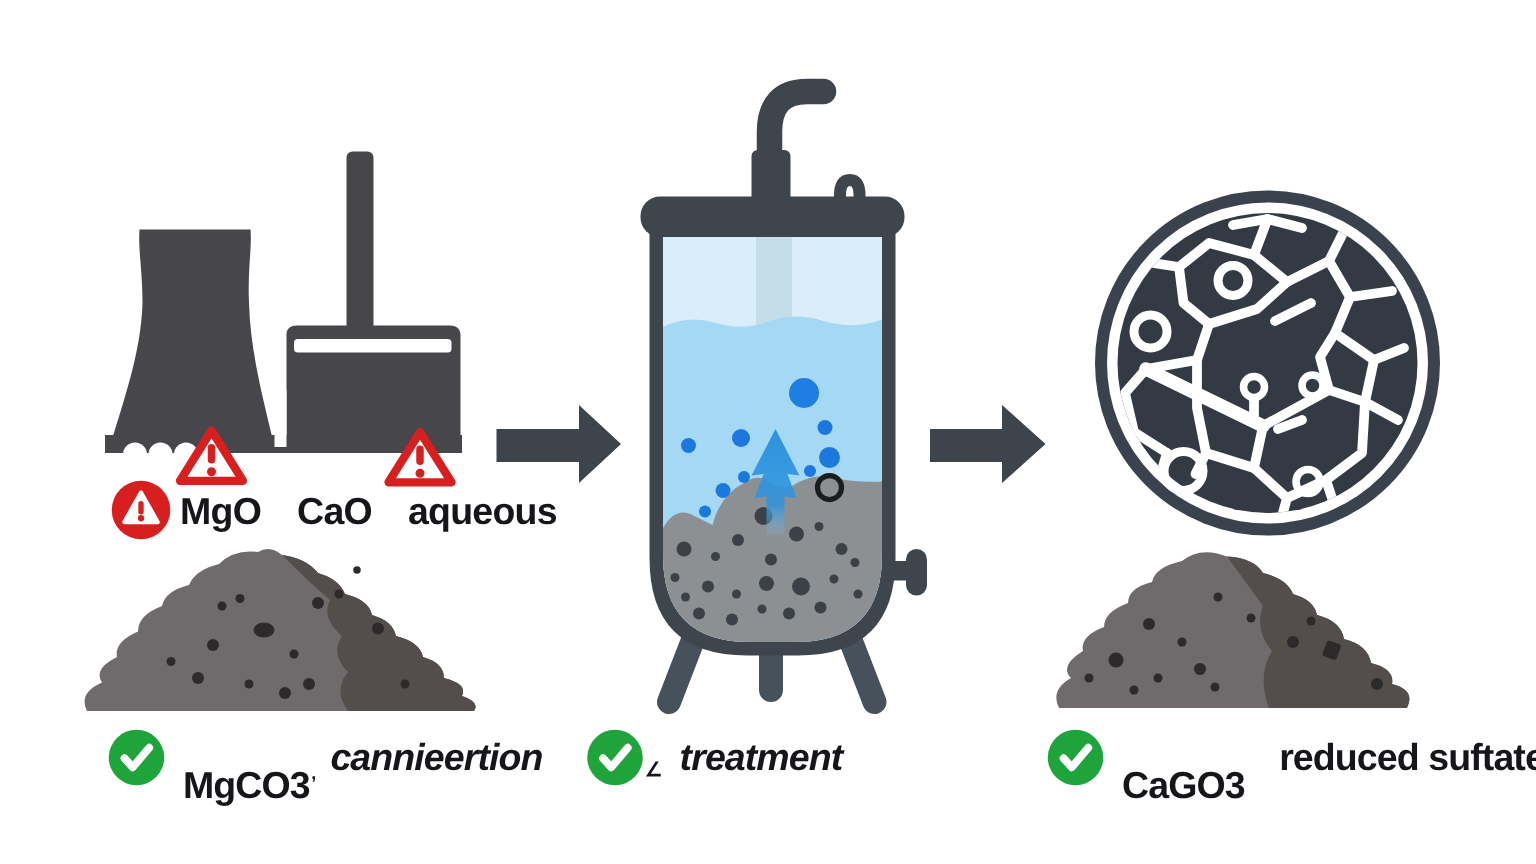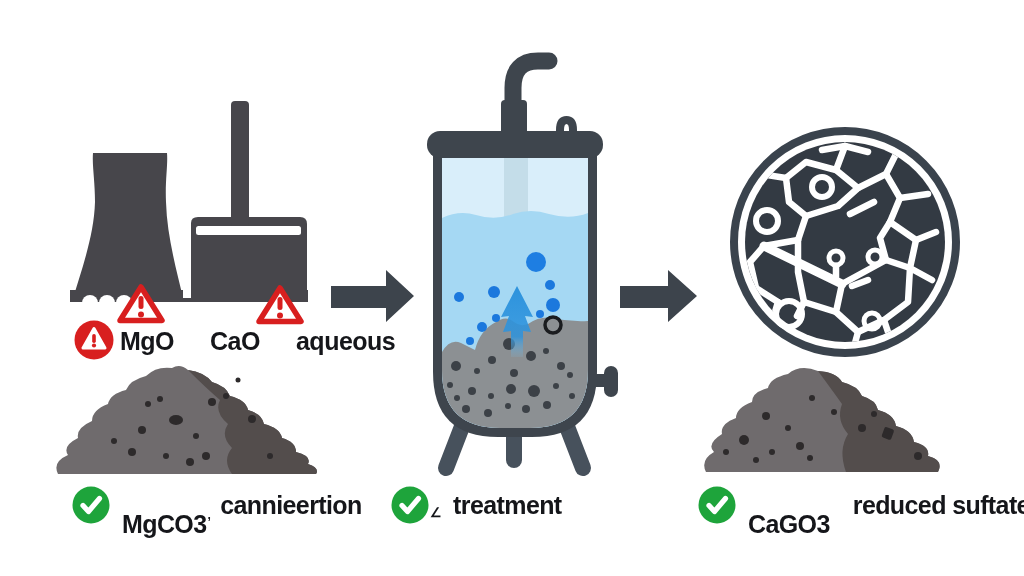--- a/index.html
+++ b/index.html
@@ -5,29 +5,29 @@
   html,body{margin:0;padding:0;background:#ffffff;}
   .canvas{
     position:relative;width:1024px;height:576px;background:#ffffff;overflow:hidden;
     font-family:"Liberation Sans", sans-serif;
   }
   .art{position:absolute;left:0;top:0;width:1024px;height:576px;}
   .textrow{
     position:absolute;display:flex;align-items:center;
     color:#15161a;font-weight:bold;white-space:nowrap;
   }
-  .oxide-row{left:120px;top:322px;height:38px;gap:36px;font-size:25px;letter-spacing:-0.5px;}
+  .oxide-row{left:120px;top:322px;height:38px;gap:24px;font-size:25px;letter-spacing:-0.5px;}
   .badge{position:absolute;width:40px;height:40px;}
   .cap{top:486px;height:38px;font-size:25px;letter-spacing:-0.6px;}
   .cap .check{width:38px;height:38px;flex:0 0 auto;}
   .cap-left{left:72px;}
   .cap-mid{left:391px;}
   .cap-right{left:698px;}
   .t1{margin-left:12px;margin-top:38px;}
-  .t2{margin-left:10px;}
+  .t2{margin-left:10px;font-style:italic;}
   .t2w{margin-left:23px;}
   .sub{font-size:13px;font-weight:bold;align-self:flex-end;margin:0 2px 4px 1px;}
   .submark{font-size:12px;font-weight:bold;align-self:flex-end;margin:0 0 2px 1px;}
 </style>
 </head>
 <body>
 
 <div class="canvas">
 
   <svg class="art" viewBox="0 0 1024 576" aria-hidden="true">

